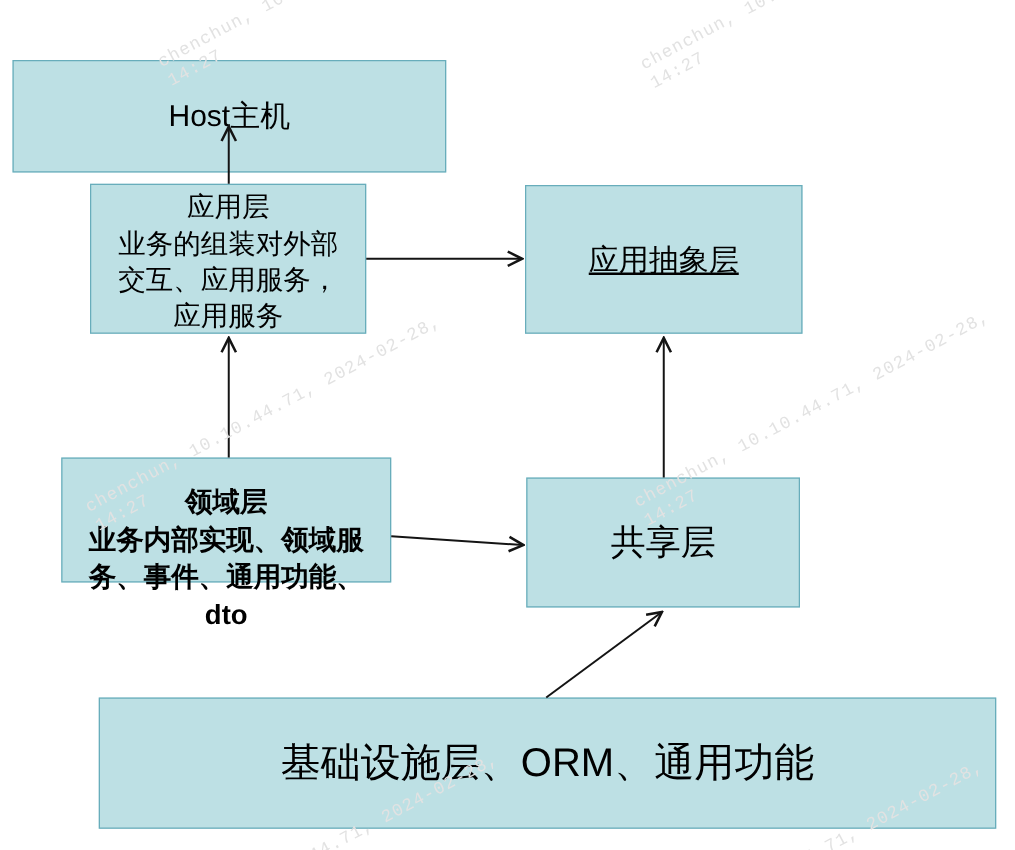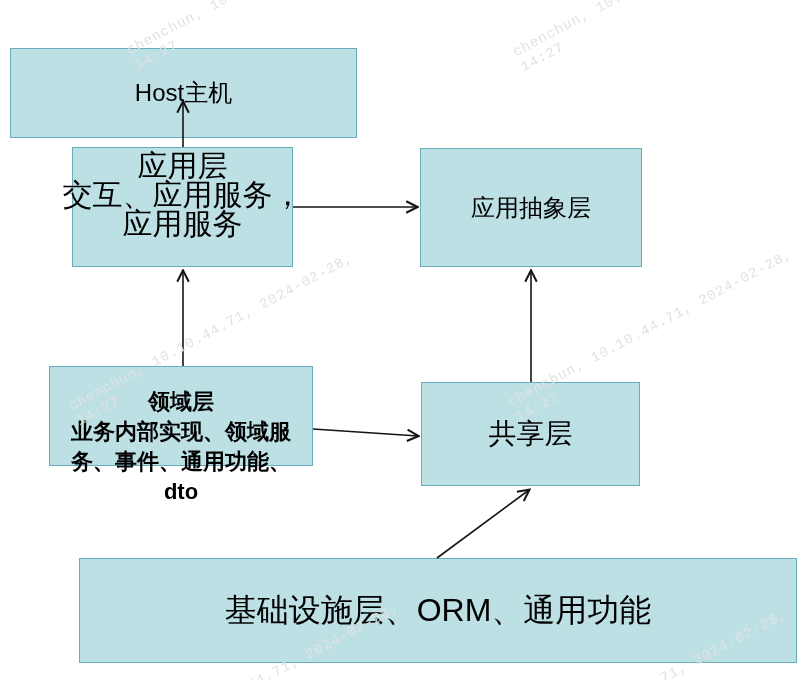--- a/index.html
+++ b/index.html
@@ -26,22 +26,22 @@
     flex-direction: column;
     justify-content: center;
     align-items: center;
     text-align: center;
     color: #000000;
     z-index: 1;
   }
   .box .line { white-space: nowrap; }
 
   #box-host            { left: 10px;  top: 8px;   width: 347px; height: 90px;  font-size: 24px; margin-top: 40px; }
-  #box-application     { left: 72px;  top: 147px; width: 221px; height: 120px; font-size: 30px; line-height: 29px; justify-content: flex-start; padding-top: 3px; }
-  #box-app-abstraction { left: 420px; top: 148px; width: 222px; height: 119px; font-size: 24px; }
+  #box-application     { left: 72px;  top: 147px; width: 221px; height: 120px; font-size: 22px; line-height: 29px; justify-content: flex-start; padding-top: 3px; }
+  #box-app-abstraction { left: 420px; top: 148px; width: 222px; height: 119px; font-size: 24px; text-decoration: underline; }
   #box-domain          { left: 49px;  top: 366px; width: 264px; height: 100px; font-size: 22px; line-height: 30px; justify-content: flex-start; padding-top: 20px; font-weight: bold; }
   #box-shared          { left: 421px; top: 382px; width: 219px; height: 104px; font-size: 28px; }
   #box-infrastructure  { left: 79px;  top: 558px; width: 718px; height: 105px; font-size: 32px; }
 
   
   svg.arrows {
     position: absolute;
     left: 0; top: 0;
     width: 812px; height: 680px;
     z-index: 2;
@@ -90,20 +90,21 @@
     <line x1="531" y1="382" x2="531" y2="271" marker-end="url(#arrowhead)"></line>
     <line x1="437" y1="558" x2="529" y2="490" marker-end="url(#arrowhead)"></line>
   </svg>
 
   <div class="box" id="box-host">
     <div class="line">Host主机</div>
   </div>
 
   <div class="box" id="box-application">
     <div class="line">应用层</div>
+    <div class="line">业务的组装对外部</div>
     <div class="line">交互、应用服务，</div>
     <div class="line">应用服务</div>
   </div>
 
   <div class="box" id="box-app-abstraction">
     <div class="line">应用抽象层</div>
   </div>
 
   <div class="box" id="box-domain">
     <div class="line">领域层</div>

